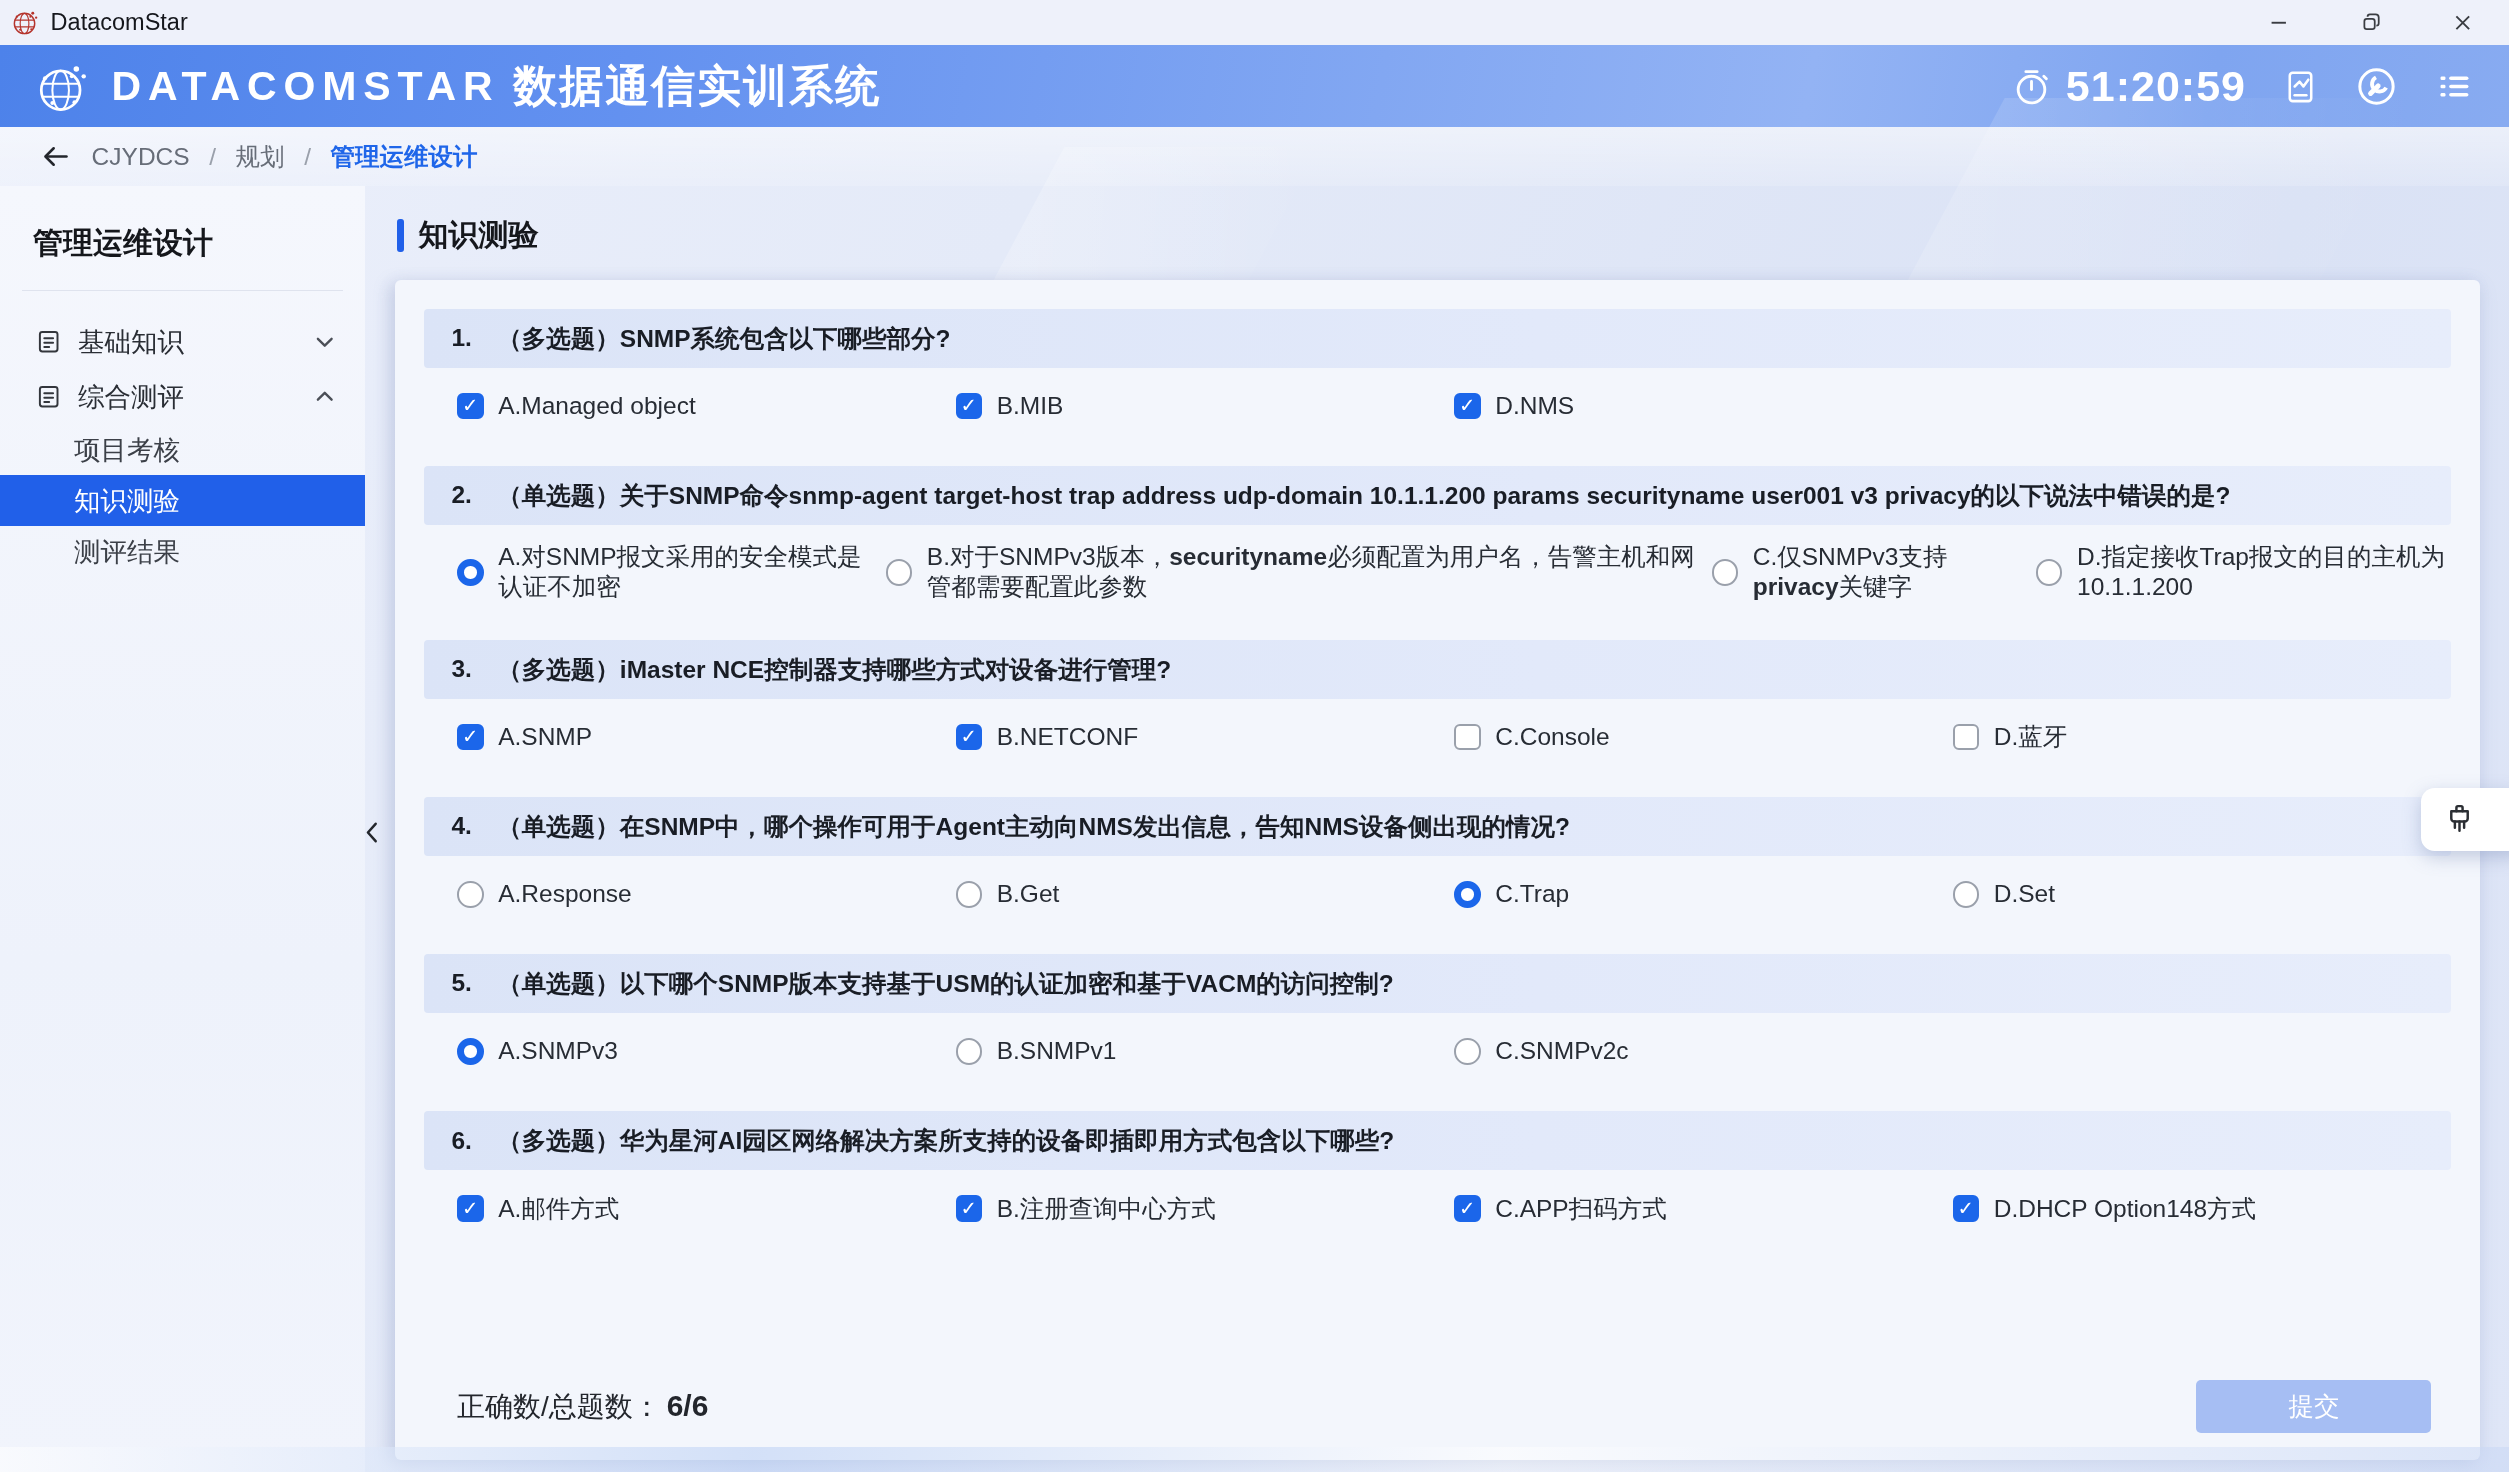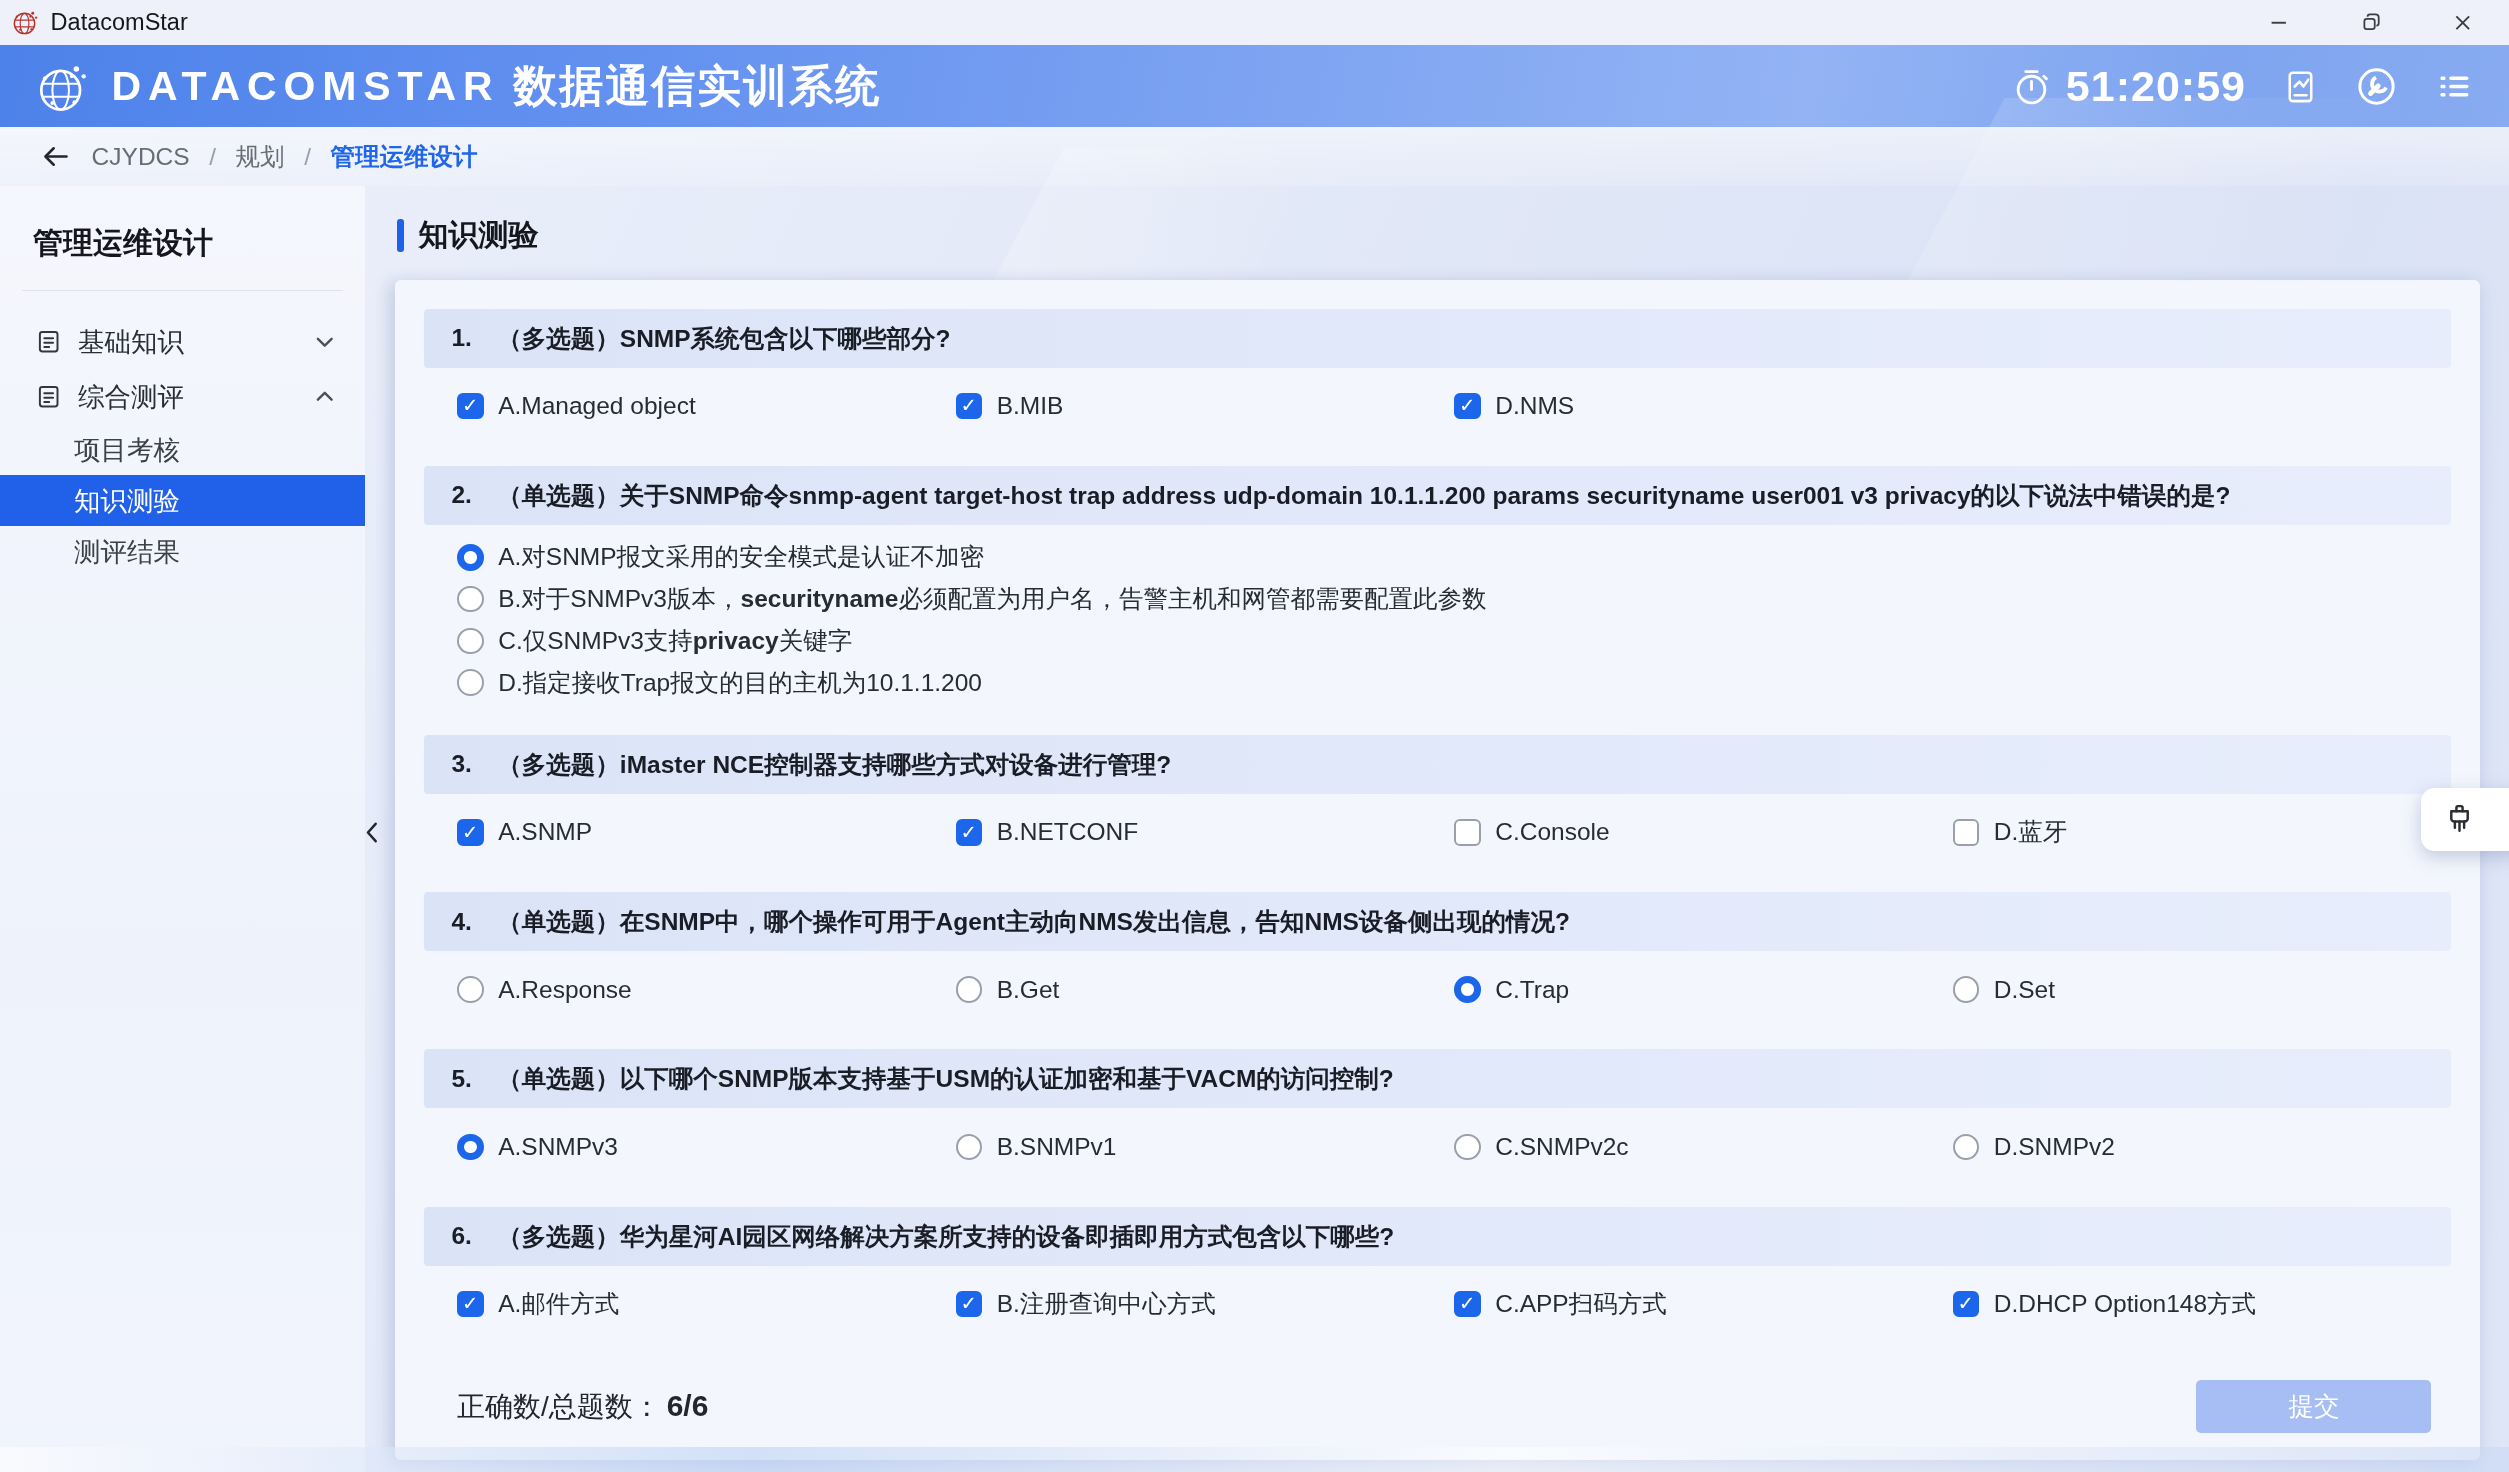--- a/index.html
+++ b/index.html
@@ -62,21 +62,21 @@
   .panel{ position:relative; width:2085px; height:1180px; background:#f3f6fc; border-radius:5.9px;
     box-shadow:-6.9px 2px 15.7px rgba(110,130,180,.20), 0 5.9px 19.6px rgba(110,130,180,.14);
     padding:29px 29px 0 29px; }
 
   .q-block{ margin-bottom:15.7px; }
   .q-header{ height:59px; display:flex; align-items:center; padding:0 27.4px; border-radius:3.9px;
     background:linear-gradient(90deg,#dbe4f7 0%,#e2e9fa 55%,#e7edfb 100%);
     font-size:24.5px; font-weight:bold; color:#191d25; }
   .q-num{ margin-right:25.5px; }
   .opts-row{ display:grid; grid-template-columns:repeat(4,1fr); align-items:center; padding:23.5px 0 29px 33px; font-size:24.5px; color:#272c34; }
-  .opts-col{ display:flex; flex-direction:column; gap:11.8px; padding:17.6px 0 21.6px 33px; font-size:24.5px; color:#272c34; }
+  .opts-col{ display:flex; flex-direction:row; gap:11.8px; padding:17.6px 0 21.6px 33px; font-size:24.5px; color:#272c34; }
   .option{ display:flex; align-items:center; gap:14.7px; cursor:pointer; line-height:30px; }
   .opt-text b{ font-weight:bold; }
   .cb{ width:26.5px; height:26.5px; flex:none; border-radius:5.9px; background:#fff; border:2px solid #9aa0ab; display:flex; align-items:center; justify-content:center; }
   .cb.on{ background:#1b66ea; border-color:#1b66ea; }
   .cb.on::after{ content:"✓"; color:#fff; font-size:19.6px; font-weight:bold; line-height:1; }
   .rd{ width:26.5px; height:26.5px; flex:none; border-radius:50%; background:#fff; border:2px solid #9aa0ab; }
   .rd.on{ border:7.8px solid #1b66ea; }
 
   .panel-footer{ position:absolute; left:29px; right:29px; bottom:13.7px; height:78px; display:flex; align-items:center; justify-content:space-between; padding-left:33px; }
   .score{ font-size:28px; color:#23262c; }
@@ -367,24 +367,20 @@
                   <span class="opt-text">A.SNMPv3</span>
                 </label>
                 <label class="option">
                   <span class="rd"></span>
                   <span class="opt-text">B.SNMPv1</span>
                 </label>
                 <label class="option">
                   <span class="rd"></span>
                   <span class="opt-text">C.SNMPv2c</span>
                 </label>
-                <label class="option">
-                  <span class="rd"></span>
-                  <span class="opt-text">D.SNMPv2</span>
-                </label>
               </div>
             </div>
             <div class="q-block">
               <div class="q-header">
                 <span class="q-num">6.</span>
                 <span class="q-text">（多选题）华为星河AI园区网络解决方案所支持的设备即插即用方式包含以下哪些?</span>
               </div>
               <div class="opts-row">
                 <label class="option">
                   <span class="cb on"></span>

